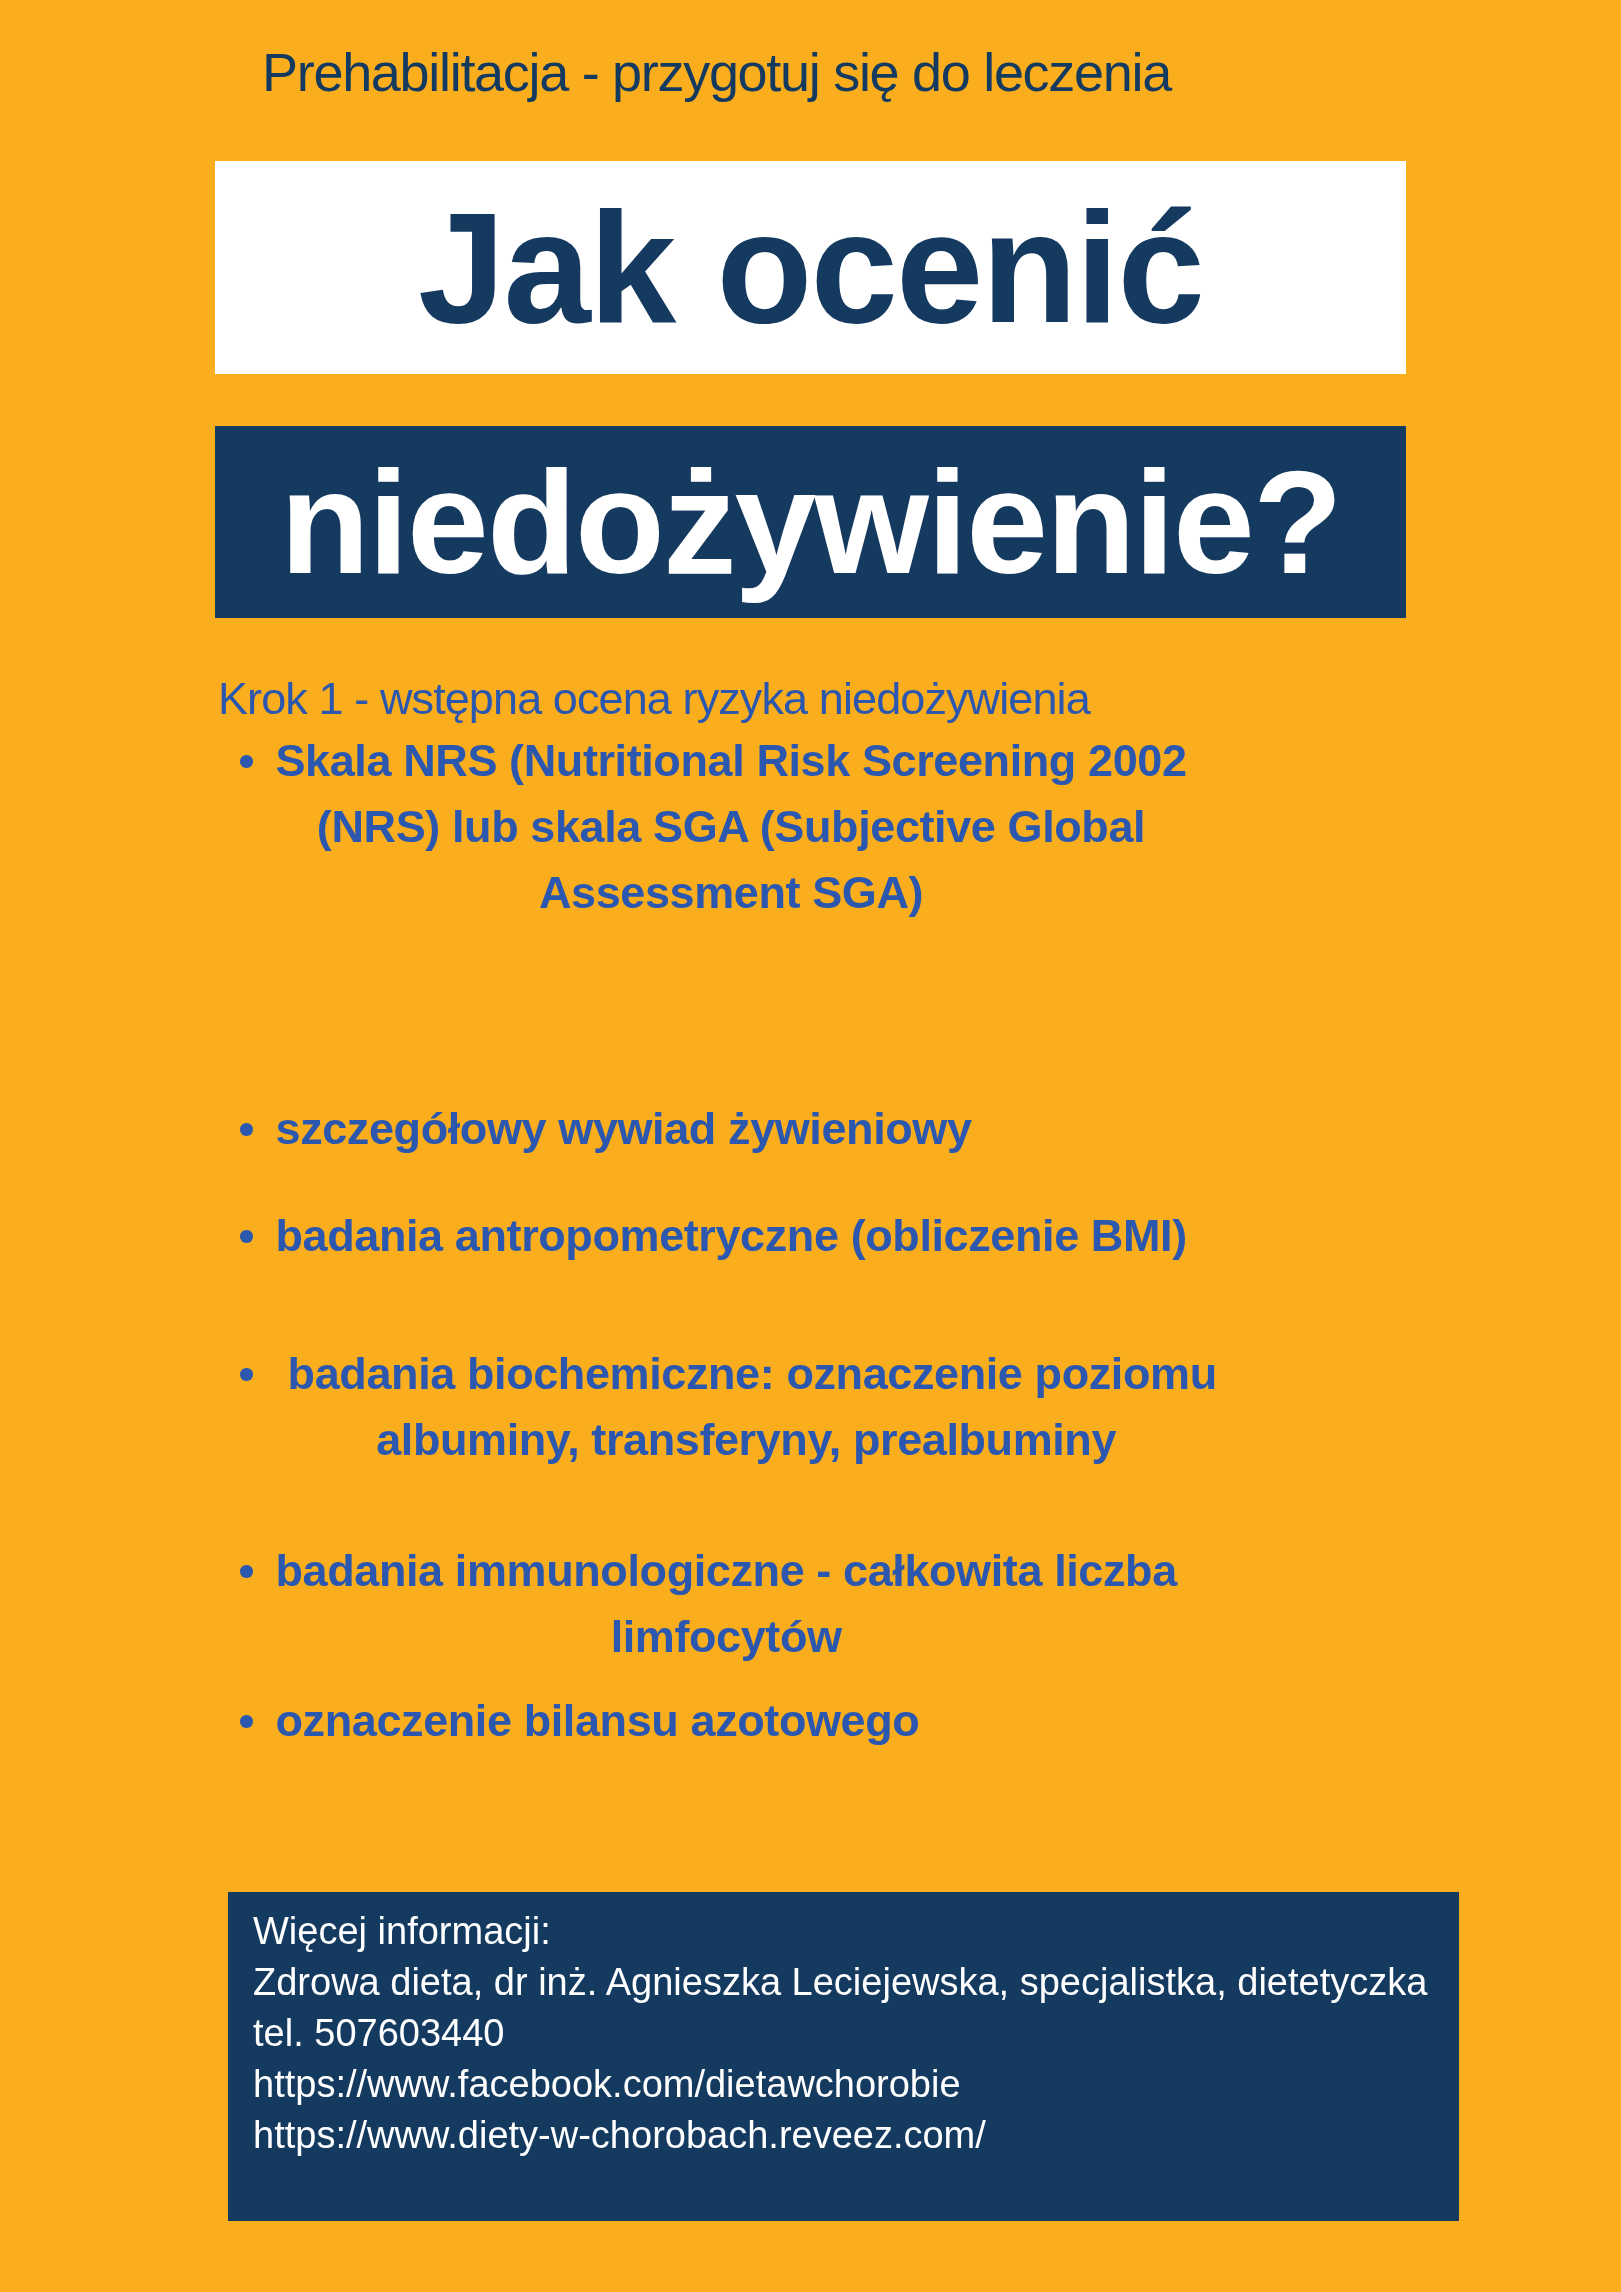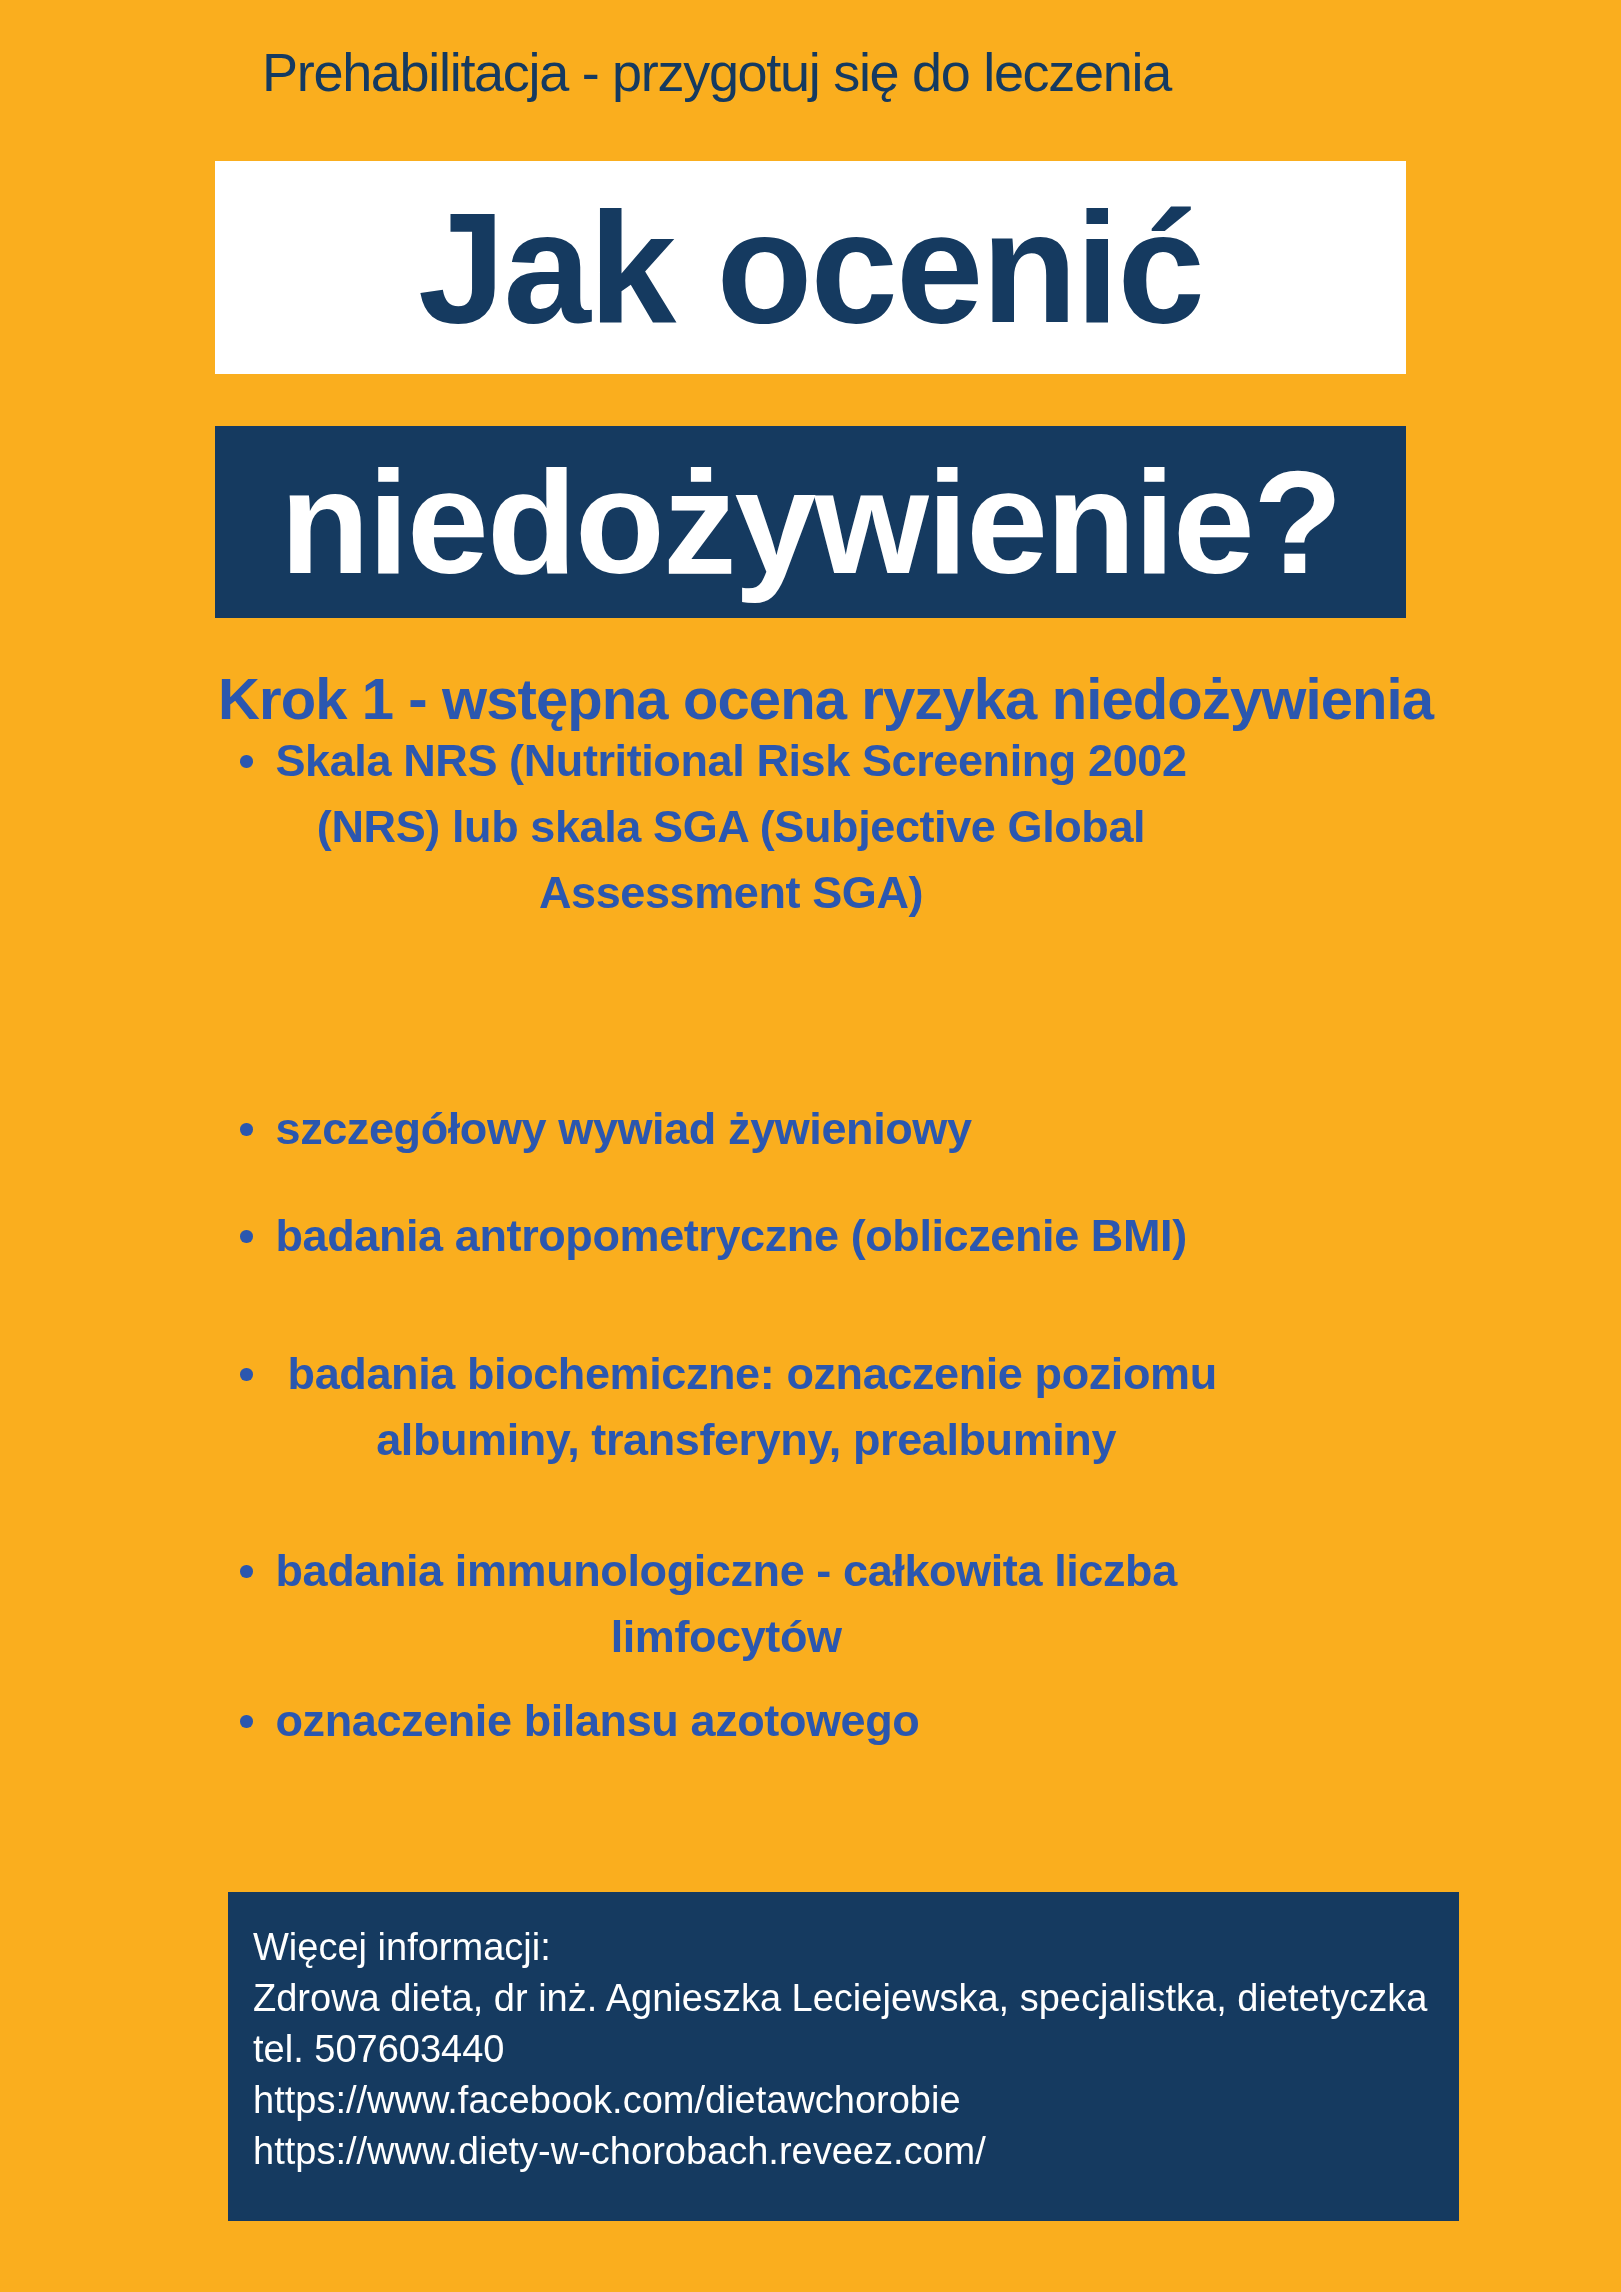--- a/index.html
+++ b/index.html
@@ -56,22 +56,22 @@
     white-space:nowrap;
     line-height:1;
   }
   .box-white .big-title{ font-size:157px; color:var(--c-navy); }
   .box-navy  .big-title{ font-size:147px; color:var(--c-white); }
 
   
   .section-heading{
     position:absolute;
     left:218px;
-    font-size:58px;
-    font-weight:700;
+    font-size:45px;
+    font-weight:400;
     letter-spacing:-0.9px;
     line-height:66px;
     color:var(--c-blue);
     white-space:nowrap;
   }
   .bullet{
     position:absolute;
     left:240px;
     display:flex;
     align-items:flex-start;
@@ -99,21 +99,21 @@
 
   
   .footer{
     position:absolute;
     left:228px;
     top:1892px;
     width:1231px;
     height:329px;
     background:var(--c-navy);
     box-sizing:border-box;
-    padding:30px 25px;
+    padding:14px 25px;
   }
   .footer .fline{
     font-size:38px;
     font-weight:400;
     line-height:51px;
     color:var(--c-white);
     white-space:nowrap;
   }
 </style>
 </head>

